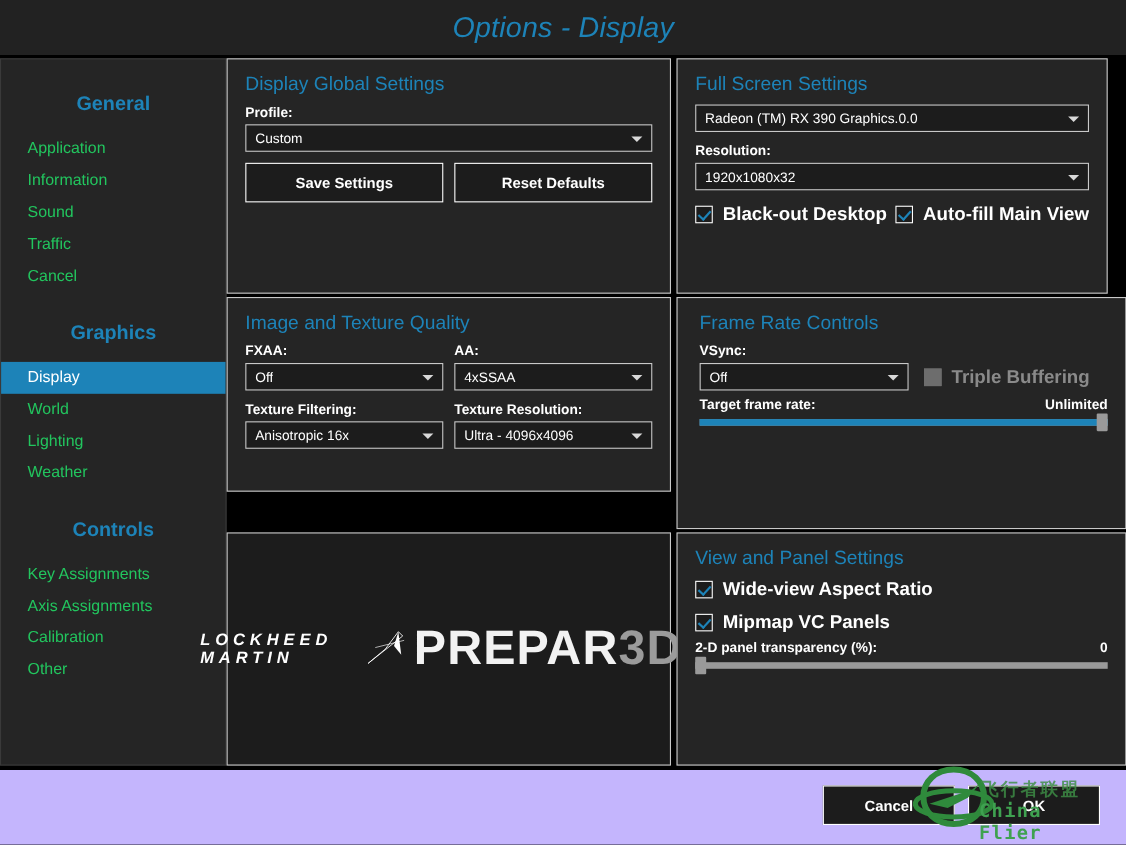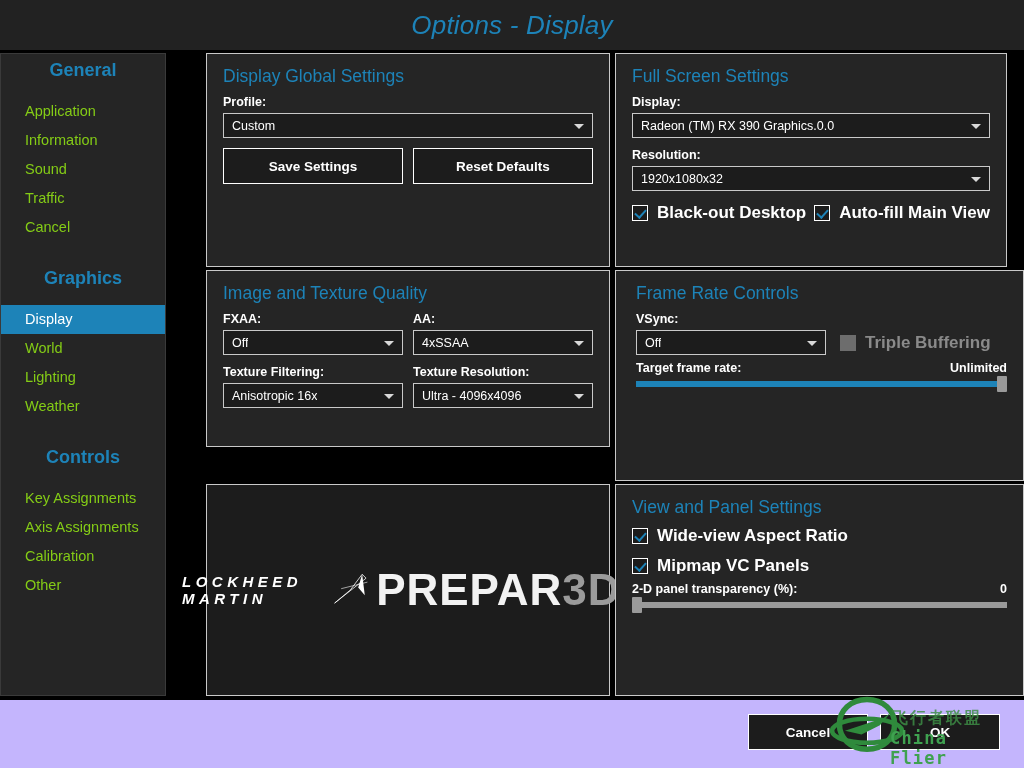--- a/index.html
+++ b/index.html
@@ -26,34 +26,34 @@
     color: #1d83b8;
     font-size: 26px;
     letter-spacing: 0.2px;
     font-weight: 400;
     font-style: italic;
   }
 
   
   .sidebar {
     position: absolute; left: 0; top: 53px;
-    width: 166px; height: 643px;
+    width: 206px; height: 643px;
     background: #252525;
     border: 1px solid #3a3a3a;
-    padding-top: 6px;
+    padding-top: 30px;
   }
   .side-group-title {
     color: #1d83b8;
     font-size: 18px;
     font-weight: bold;
     text-align: center;
     margin-bottom: 16px;
   }
   .side-item {
-    color: #84cc16;
+    color: #22c55e;
     font-size: 14.5px;
     padding: 5px 0 5px 24px;
     line-height: 19px;
     cursor: default;
   }
   .side-item.active {
     background: #1d83b8;
     color: #ffffff;
   }
   .side-gap { height: 26px; }
@@ -297,21 +297,20 @@
 
     <div class="btn-row">
       <div class="btn">Save Settings</div>
       <div class="btn">Reset Defaults</div>
     </div>
   </div>
 
   <div class="panel p-tr">
     <div class="panel-title">Full Screen Settings</div>
 
-    <label class="field-label">Display:</label>
     <div class="combo">
       <span class="combo-value">Radeon (TM) RX 390 Graphics.0.0</span>
       <span class="combo-arrow"></span>
     </div>
 
     <label class="field-label">Resolution:</label>
     <div class="combo">
       <span class="combo-value">1920x1080x32</span>
       <span class="combo-arrow"></span>
     </div>

